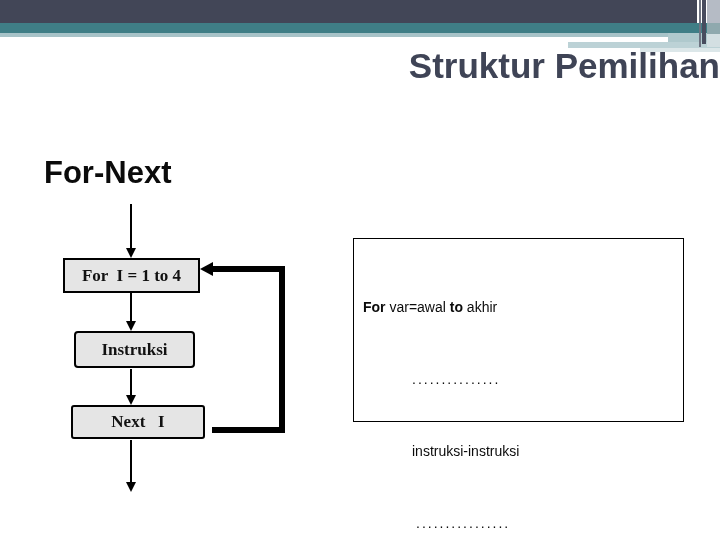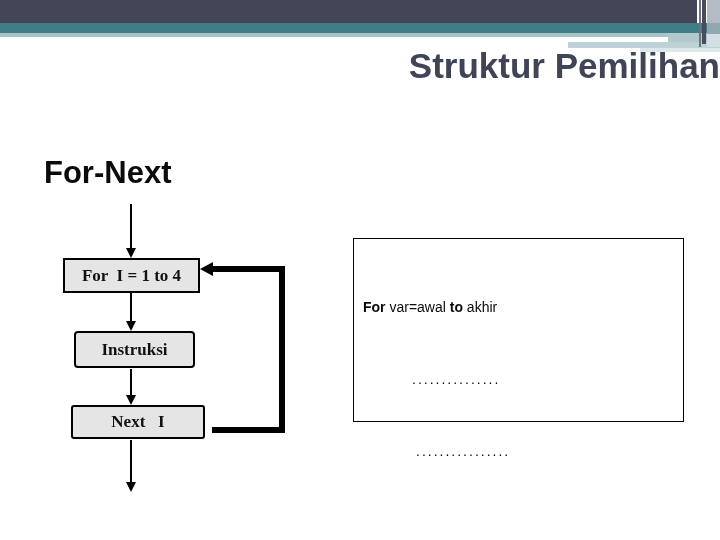--- a/index.html
+++ b/index.html
@@ -154,17 +154,18 @@
   <div class="flow-box instruksi-box">
     <span>Instruksi</span>
   </div>
   <div class="flow-box next-box">
     <span>Next   I</span>
   </div>
 
   <div class="code-box">
     <div class="code-line"><b>For</b><span> var=awal </span><b>to</b><span> akhir</span></div>
     <div class="code-line indent-1 dots">...............</div>
+    <div class="code-line indent-1">instruksi-instruksi</div>
     <div class="code-line indent-2 dots">................</div>
     
   </div>
 
 </div>
 
 </body></html>

